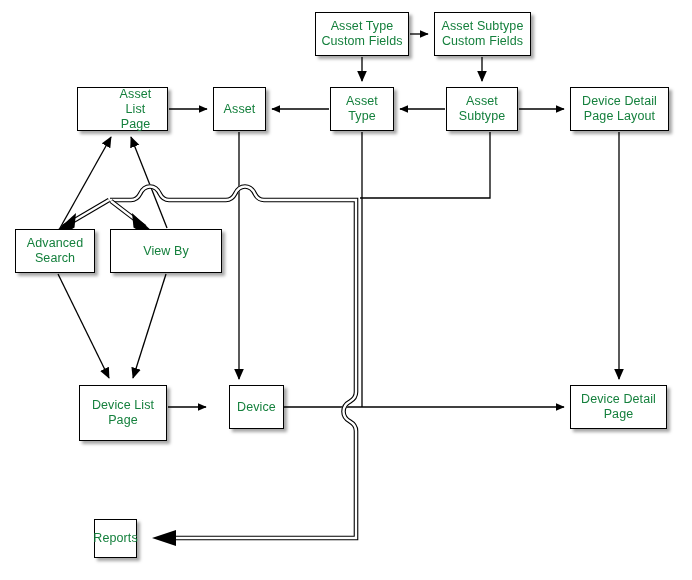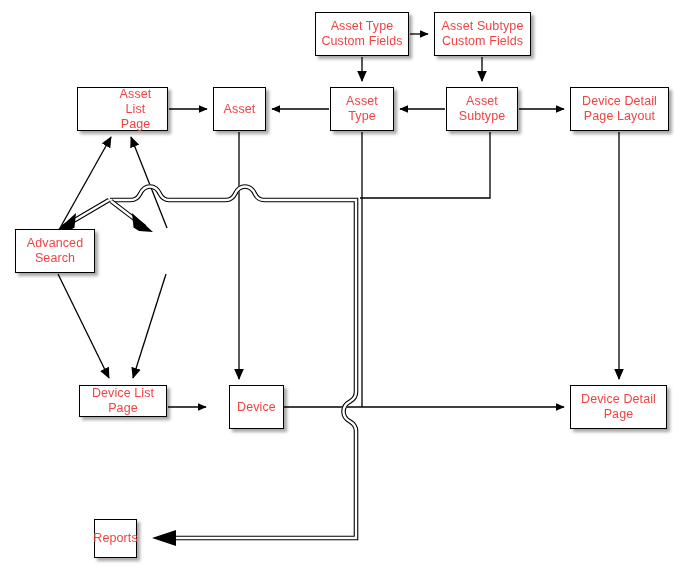--- a/index.html
+++ b/index.html
@@ -28,21 +28,21 @@
   .node {
     position: absolute;
     box-sizing: border-box;
     background: #ffffff;
     border: 1.3px solid #000000;
     box-shadow: 3px 3px 3px rgba(0,0,0,0.35);
     display: flex;
     align-items: center;
     justify-content: center;
     text-align: center;
-    color: #ef4444;
+    color: #15803d;
     font-size: 12.5px;
     line-height: 15px;
     letter-spacing: 0.1px;
     z-index: 5;
   }
   .node .node-label {
     display: block;
     white-space: pre-line;
     padding: 0 4px;
   }
@@ -210,22 +210,25 @@
   <div class="node" style="left:570px; top:87px; width:99px; height:44px;">
     <span class="node-label">Device Detail
 Page Layout</span>
   </div>
 
   <div class="node" style="left:15px; top:229px; width:80px; height:44px;">
     <span class="node-label">Advanced
 Search</span>
   </div>
 
-
-  <div class="node" style="left:79px; top:385px; width:88px; height:32px;">
+  <div class="node" style="left:110px; top:229px; width:112px; height:44px;">
+    <span class="node-label">View By</span>
+  </div>
+
+  <div class="node" style="left:79px; top:385px; width:88px; height:56px;">
     <span class="node-label">Device List
 Page</span>
   </div>
 
   <div class="node" style="left:229px; top:385px; width:55px; height:44px;">
     <span class="node-label">Device</span>
   </div>
 
   <div class="node" style="left:570px; top:385px; width:97px; height:44px;">
     <span class="node-label">Device Detail

